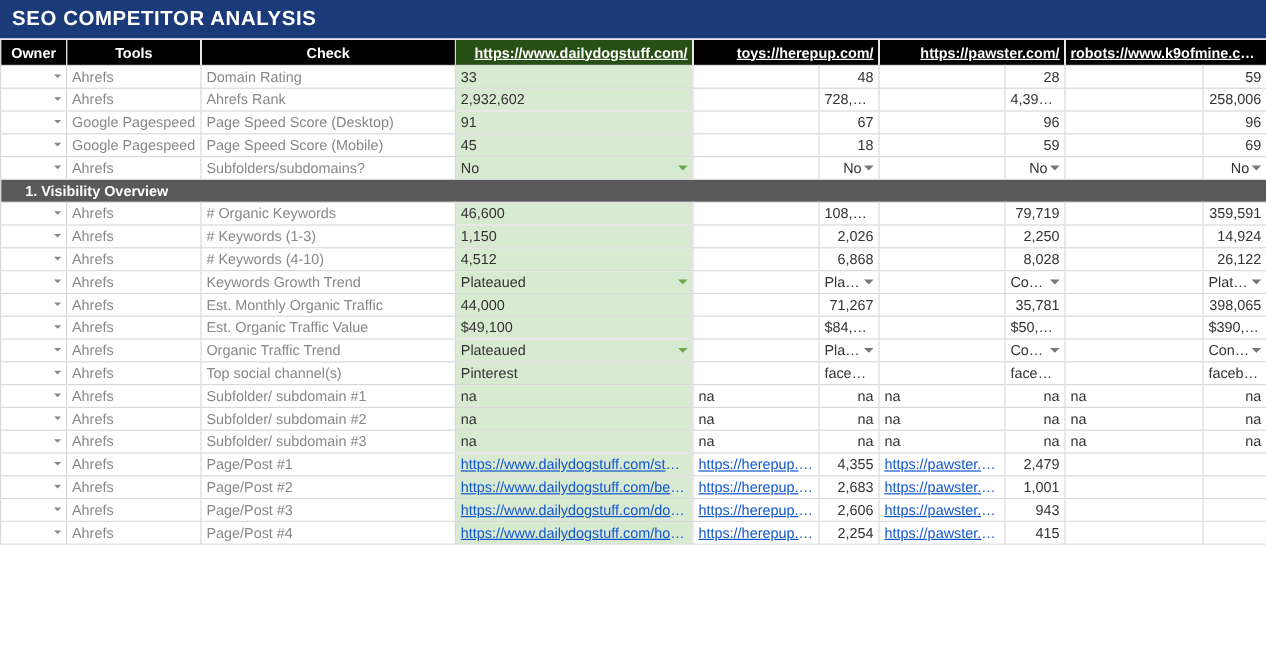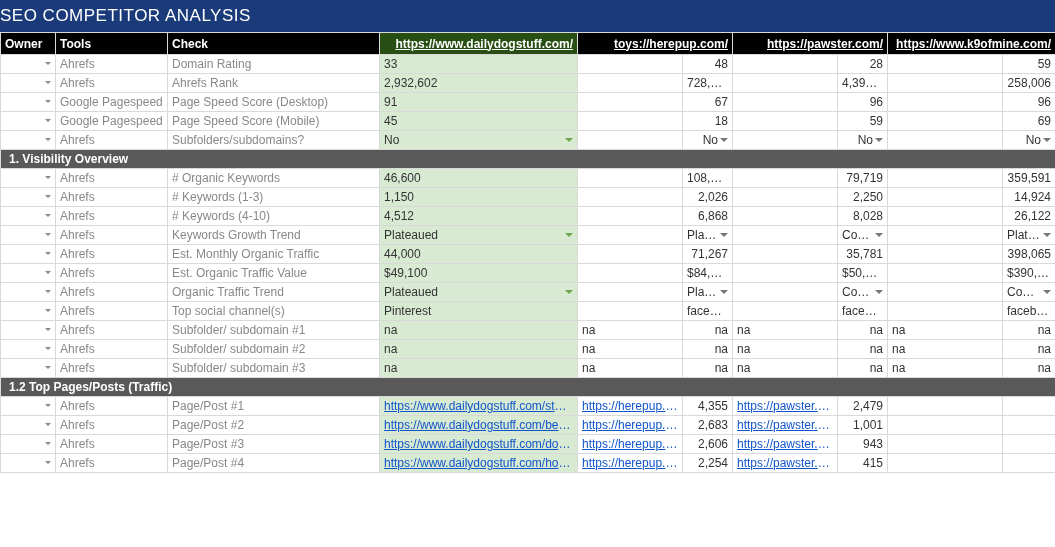--- a/index.html
+++ b/index.html
@@ -1,21 +1,21 @@
 <!DOCTYPE html>
 <html><head>
 <meta charset="utf-8">
 <style>
   * { box-sizing: border-box; }
   html, body { margin: 0; padding: 0; font-family: "Segoe UI", Arial, sans-serif; font-size: 12px; color: #333; }
   body { width: 1055px; }
-  .title-bar { background: #1a3a7a; color: #fff; font-weight: 400; font-size: 17px; padding: 6px 0; letter-spacing: .5px; }
+  .title-bar { background: #1a3a7a; color: #fff; font-weight: 700; font-size: 17px; padding: 6px 10px; letter-spacing: .5px; }
   table { border-collapse: collapse; width: 1055px; table-layout: fixed; }
   th, td { border: 1px solid #d9d9d9; padding: 2px 4px; height: 18px; white-space: nowrap; overflow: hidden; text-overflow: ellipsis; }
-  thead th { background: #000; color: #fff; font-weight: 700; text-align: left; height: 22px; }
+  thead th { background: #000; color: #fff; font-weight: 700; text-align: center; height: 22px; }
   thead th.link { text-decoration: underline; text-align: right; }
   thead th.green { background: #274e13; margin-left: 40px; }
   col.c-owner  { width: 55px;  }
   col.c-tools  { width: 112px; }
   col.c-check  { width: 212px; }
   col.c-site1  { width: 198px; }
   col.c-s2a    { width: 105px; }
   col.c-s2b    { width:  50px; }
   col.c-s3a    { width: 105px; }
   col.c-s3b    { width:  50px; }
@@ -23,21 +23,21 @@
   col.c-s4b    { width:  53px; }
   .greyish td.tools, .greyish td.check { color: #888; }
   td.owner { text-align: right; }
   td.site1 { background: #d9ead3; text-align: left; }
   td.r { text-align: right; }
   td.link { color: #1155cc; text-decoration: underline; }
   .dd { position: relative; padding-right: 14px !important; }
   .dd::after { content: ""; position: absolute; right: 4px; top: 50%; margin-top: -2px; border: 4px solid transparent; border-top-color: #777; }
   td.site1.dd::after { border-top-color: #6aa84f; }
   tr.section td { background: #595959; color: #fff; font-weight: 700; }
-  tr.section td:first-child { padding-left: 8px; }
+  tr.section td:first-child { padding-left: 20px; }
   .caret-sm { display:inline-block; border:3px solid transparent; border-top-color:#888; margin-left:2px; vertical-align:middle;}
 </style>
 </head>
 <body>
 
 <div class="title-bar">SEO COMPETITOR ANALYSIS</div>
 
 <table>
   <colgroup>
     <col class="c-owner">
@@ -52,21 +52,21 @@
       <col class="c-s4b">
   </colgroup>
   <thead>
     <tr>
       <th>Owner</th>
       <th>Tools</th>
       <th>Check</th>
       <th class="link green">https://www.dailydogstuff.com/</th>
       <th class="link" colspan="2">toys://herepup.com/</th>
       <th class="link" colspan="2">https://pawster.com/</th>
-      <th class="link" colspan="2">https://www.k9ofmine.com/</th>
+      <th class="link" colspan="2">robots://www.k9ofmine.com/</th>
     </tr>
   </thead>
   <tbody id="tbody">
       <tr class="greyish">
         <td class="owner"><span class="caret-sm"></span></td>
         <td class="tools">Ahrefs</td>
         <td class="check">Domain Rating</td>
         <td class="site1">33</td>
         <td class=""></td>
         <td class="r">48</td>
@@ -250,23 +250,20 @@
         <td class="owner"><span class="caret-sm"></span></td>
         <td class="tools">Ahrefs</td>
         <td class="check">Subfolder/ subdomain #3</td>
         <td class="site1">na</td>
         <td class="">na</td>
         <td class="r">na</td>
         <td class="">na</td>
         <td class="r">na</td>
         <td class="">na</td>
         <td class="r">na</td>
-      </tr>
-      <tr class="section">
-        <td colspan="10">1.2 Top Pages/Posts (Traffic)</td>
       </tr>
       <tr class="greyish">
         <td class="owner"><span class="caret-sm"></span></td>
         <td class="tools">Ahrefs</td>
         <td class="check">Page/Post #1</td>
         <td class="site1 link">https://www.dailydogstuff.com/stop-dog-chewing-paws/</td>
         <td class="link">https://herepup.com/best-dog-food</td>
         <td class="r">4,355</td>
         <td class="link">https://pawster.com/best</td>
         <td class="r">2,479</td>

